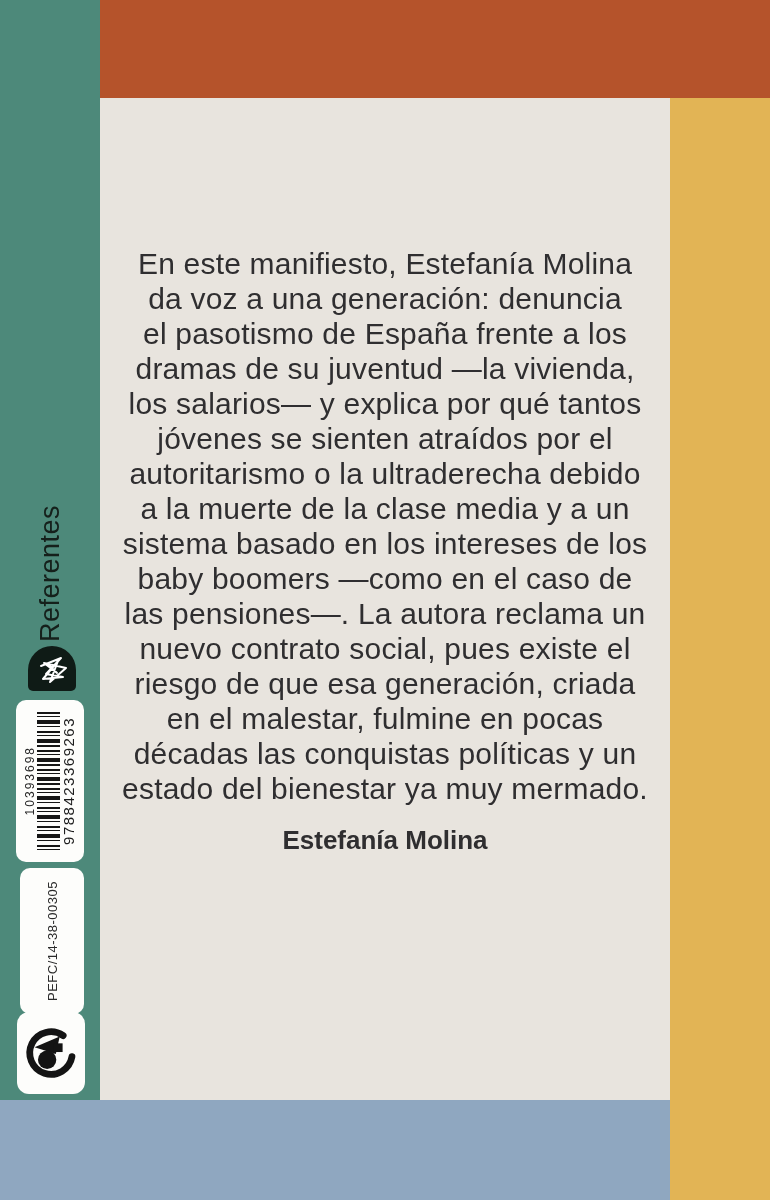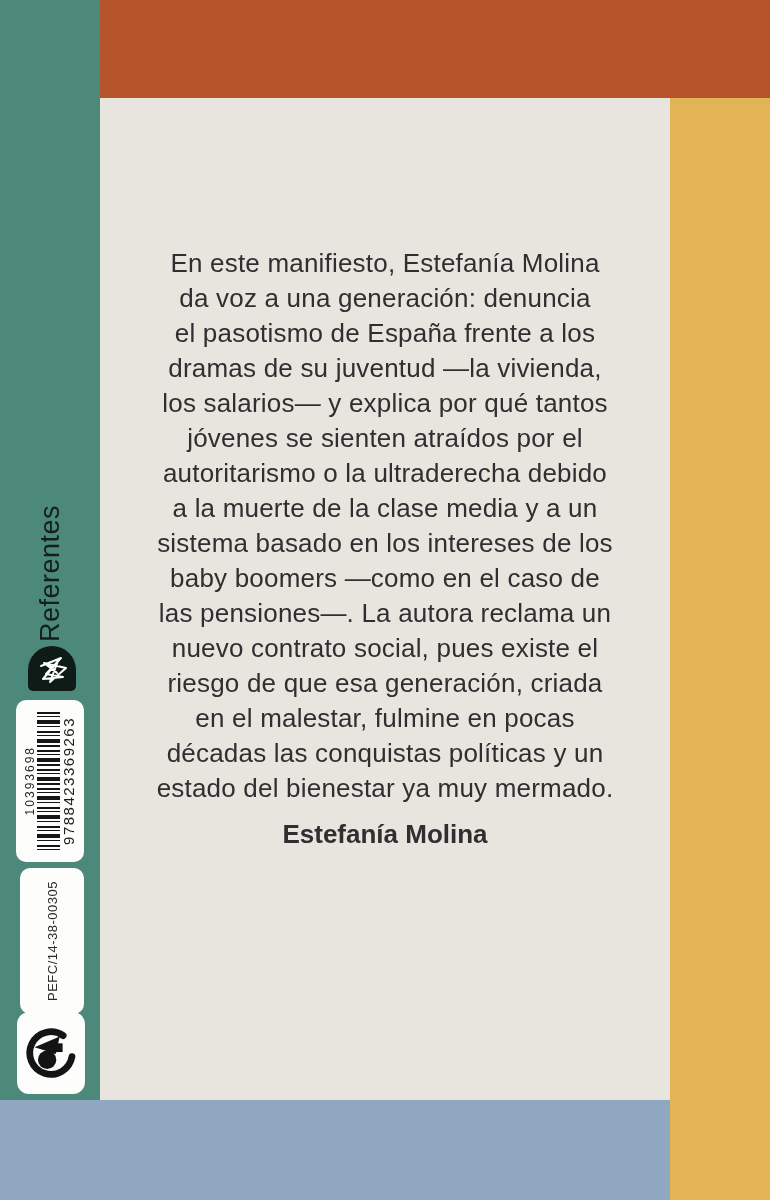--- a/index.html
+++ b/index.html
@@ -57,29 +57,29 @@
     background:#fdfdfb;border-radius:12px;
     display:flex;align-items:center;justify-content:center;
   }
 
   
   .panel-inner{
     box-sizing:border-box;width:100%;height:100%;
     padding:148px 18px 0 18px;text-align:center;color:#2f2e30;
   }
   .synopsis{
-    font-size:26px;line-height:35px;letter-spacing:.2px;
+    font-size:30px;line-height:35px;letter-spacing:.2px;
     white-space:pre-line;margin:0;
   }
   .quote{
     font-size:26px;line-height:36px;letter-spacing:.2px;
     white-space:pre-line;margin:34px 0 0 0;
   }
   .quote-author{
-    font-size:26px;line-height:36px;font-weight:bold;margin:10px 0 0 0;
+    font-size:26px;line-height:36px;font-weight:bold;margin:16px 0 0 0;
   }
 </style>
 </head>
 <body>
 
 <div class="cover">
 
   <div class="band-top"></div>
   <div class="strip-right"></div>
   <div class="band-bottom"></div>

